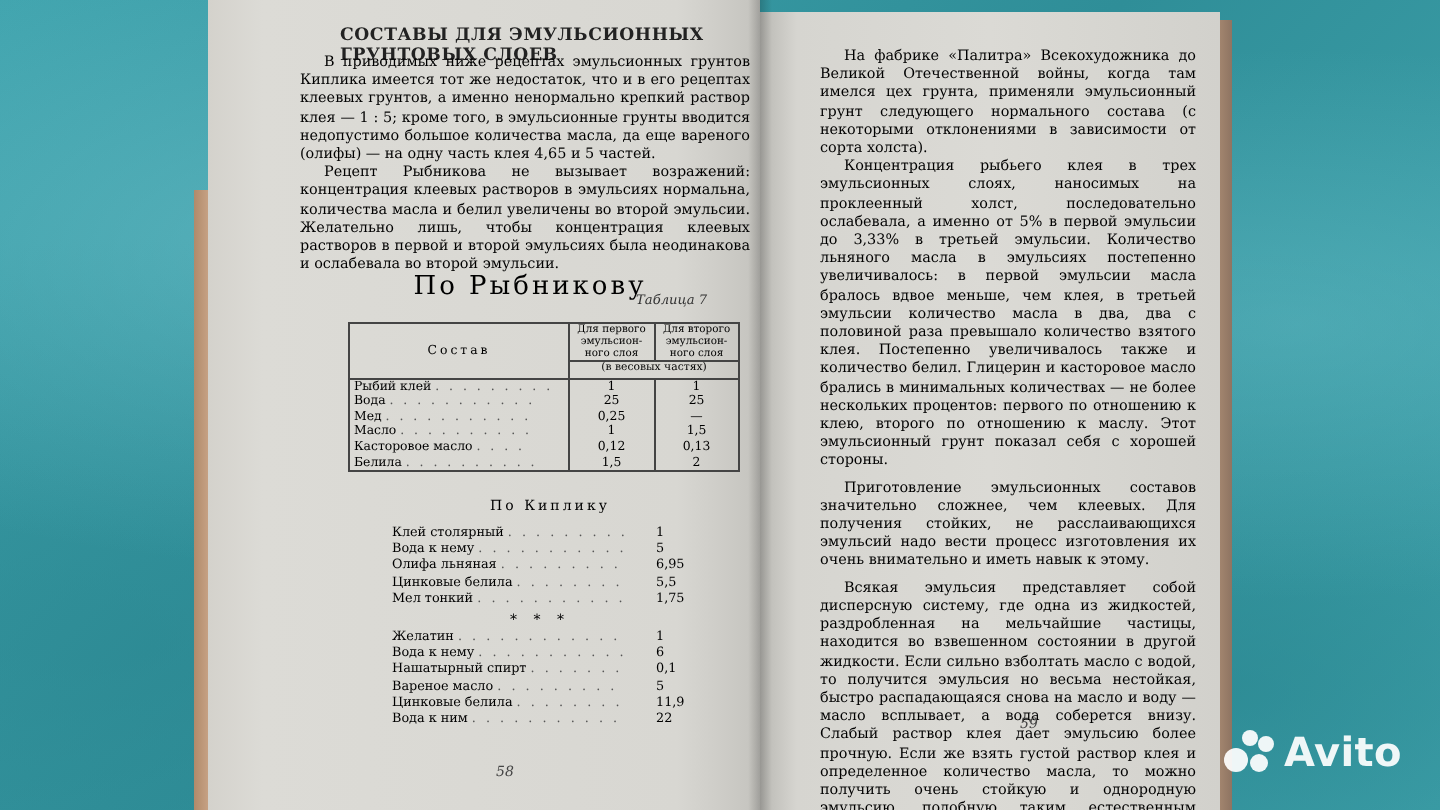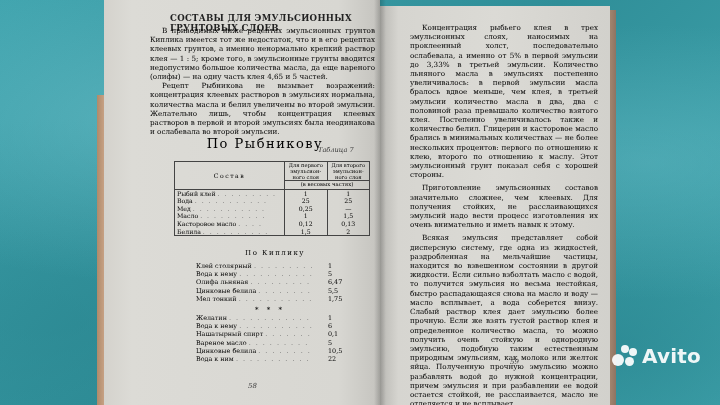--- a/index.html
+++ b/index.html
@@ -70,21 +70,21 @@
   .recipe .row { display: flex; width: 170px; }
   .recipe .name { width: 120px; white-space: nowrap; overflow: hidden; }
   .recipe .val { width: 50px; text-align: left; padding-left: 12px; }
   .recipe1 { left: 196px; top: 262px; }
   .stars { position: absolute; left: 255px; top: 306px; font-size: 7px; letter-spacing: 3px; }
   .recipe2 { left: 196px; top: 314px; }
   .page-num { position: absolute; font-size: 7px; font-style: italic; color: #444; }
   .right-text { left: 410px; top: 23px; width: 188px; }
   .right-text p.gap { margin-top: 4px; }
   .watermark {
-    position: absolute; left: 612px; top: 344px; display: flex; align-items: center; gap: 4px;
+    position: absolute; left: 612px; top: 364px; display: flex; align-items: center; gap: 4px;
     color: rgba(255,255,255,0.92); font-family: "DejaVu Sans", sans-serif;
     font-size: 20px; font-weight: bold; letter-spacing: 0.2px;
   }
   .dots-logo { position: relative; width: 26px; height: 22px; }
   .dots-logo span { position: absolute; background: rgba(255,255,255,0.92); border-radius: 50%; }
 </style>
 </head>
 <body>
 
 <div class="cover-edge-left"></div>
@@ -153,21 +153,21 @@
   <div class="row">
       <span class="name"><span>Клей столярный</span> <span class="dots">. . . . . . . . .</span></span>
       <span class="val">1</span>
     </div>
   <div class="row">
       <span class="name"><span>Вода к нему</span> <span class="dots">. . . . . . . . . . .</span></span>
       <span class="val">5</span>
     </div>
   <div class="row">
       <span class="name"><span>Олифа льняная</span> <span class="dots">. . . . . . . . .</span></span>
-      <span class="val">6,47</span>
+      <span class="val">6,95</span>
     </div>
   <div class="row">
       <span class="name"><span>Цинковые белила</span> <span class="dots">. . . . . . . .</span></span>
       <span class="val">5,5</span>
     </div>
   <div class="row">
       <span class="name"><span>Мел тонкий</span> <span class="dots">. . . . . . . . . . .</span></span>
       <span class="val">1,75</span>
     </div>
 </div>
@@ -186,31 +186,32 @@
   <div class="row">
       <span class="name"><span>Нашатырный спирт</span> <span class="dots">. . . . . . .</span></span>
       <span class="val">0,1</span>
     </div>
   <div class="row">
       <span class="name"><span>Вареное масло</span> <span class="dots">. . . . . . . . .</span></span>
       <span class="val">5</span>
     </div>
   <div class="row">
       <span class="name"><span>Цинковые белила</span> <span class="dots">. . . . . . . .</span></span>
-      <span class="val">10,5</span>
+      <span class="val">11,9</span>
     </div>
   <div class="row">
       <span class="name"><span>Вода к ним</span> <span class="dots">. . . . . . . . . . .</span></span>
       <span class="val">22</span>
     </div>
 </div>
 
 <div class="page-num" style="left:248px; top:382px;">58</div>
 
 <div class="text-block right-text">
+  <p class="par">На фабрике «Палитра» Всекохудожника до Великой Отечественной войны, когда там имелся цех грунта, применяли эмульсионный грунт следующего нормального состава (с некоторыми отклонениями в зависимости от сорта холста).</p>
   <p class="par">Концентрация рыбьего клея в трех эмульсионных слоях, наносимых на проклеенный холст, последовательно ослабевала, а именно от 5% в первой эмульсии до 3,33% в третьей эмульсии. Количество льняного масла в эмульсиях постепенно увеличивалось: в первой эмульсии масла бралось вдвое меньше, чем клея, в третьей эмульсии количество масла в два, два с половиной раза превышало количество взятого клея. Постепенно увеличивалось также и количество белил. Глицерин и касторовое масло брались в минимальных количествах — не более нескольких процентов: первого по отношению к клею, второго по отношению к маслу. Этот эмульсионный грунт показал себя с хорошей стороны.</p>
   <p class="par gap">Приготовление эмульсионных составов значительно сложнее, чем клеевых. Для получения стойких, не расслаивающихся эмульсий надо вести процесс изготовления их очень внимательно и иметь навык к этому.</p>
   <p class="par gap">Всякая эмульсия представляет собой дисперсную систему, где одна из жидкостей, раздробленная на мельчайшие частицы, находится во взвешенном состоянии в другой жидкости. Если сильно взболтать масло с водой, то получится эмульсия но весьма нестойкая, быстро распадающаяся снова на масло и воду — масло всплывает, а вода соберется внизу. Слабый раствор клея дает эмульсию более прочную. Если же взять густой раствор клея и определенное количество масла, то можно получить очень стойкую и однородную эмульсию, подобную таким естественным природным эмульсиям, как молоко или желток яйца. Полученную прочную эмульсию можно разбавлять водой до нужной концентрации, причем эмульсия и при разбавлении ее водой остается стойкой, не расслаивается, масло не отделяется и не всплывает.</p>
 
 </div>
 
 <div class="page-num" style="left:510px; top:358px;">59</div>
 
 <div class="watermark">
   <div class="dots-logo">

